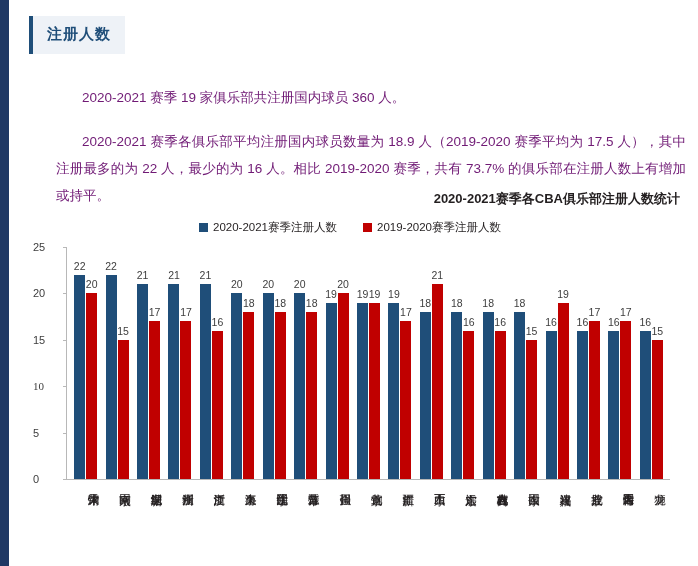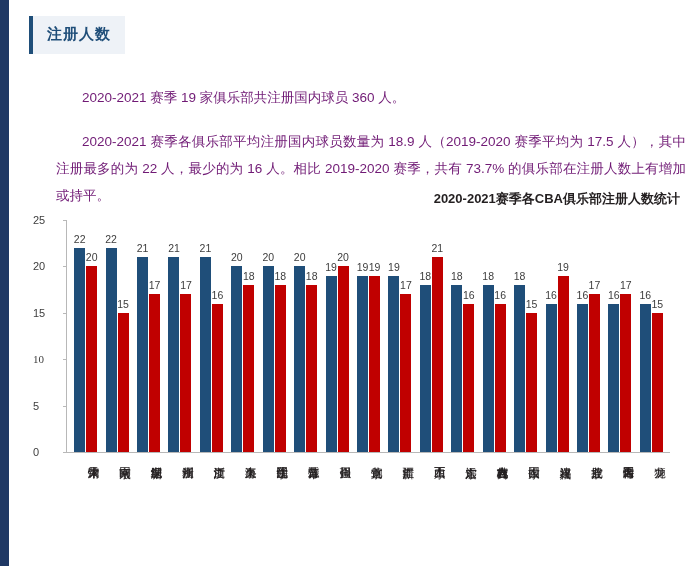--- a/index.html
+++ b/index.html
@@ -166,20 +166,30 @@
   <span class="indent"></span><span>2020-2021 赛季 19 家俱乐部共注册国内球员 360 人。</span>
 </div>
 
 <div class="para p2">
   <span class="indent"></span><span>2020-2021 赛季各俱乐部平均注册国内球员数量为 18.9 人（2019-2020 赛季平均为 17.5 人），其中注册最多的为 22 人，最少的为 16 人。相比 2019-2020 赛季，共有 73.7% 的俱乐部在注册人数上有增加或持平。</span>
 </div>
 
 <div class="chart-wrap">
   <div class="chart-title">2020-2021赛季各CBA俱乐部注册人数统计</div>
 
+  <div class="legend">
+    <div class="legend-item">
+      <span class="legend-swatch" style="background:#1f4e79"></span>
+      <span>2020-2021赛季注册人数</span>
+    </div>
+    <div class="legend-item">
+      <span class="legend-swatch" style="background:#c00000"></span>
+      <span>2019-2020赛季注册人数</span>
+    </div>
+  </div>
 
   <div class="plot" id="plot">
     <div id="yticks">
         <div class="ytick" style="top: 232px;">0</div>
         <div class="ytickline" style="top: 232px;"></div>
         <div class="ytick" style="top: 185.6px;">5</div>
         <div class="ytickline" style="top: 185.6px;"></div>
         <div class="ytick" style="top: 139.2px; font-family: Liberation Serif, serif;">10</div>
         <div class="ytickline" style="top: 139.2px;"></div>
         <div class="ytick" style="top: 92.8px;">15</div>

